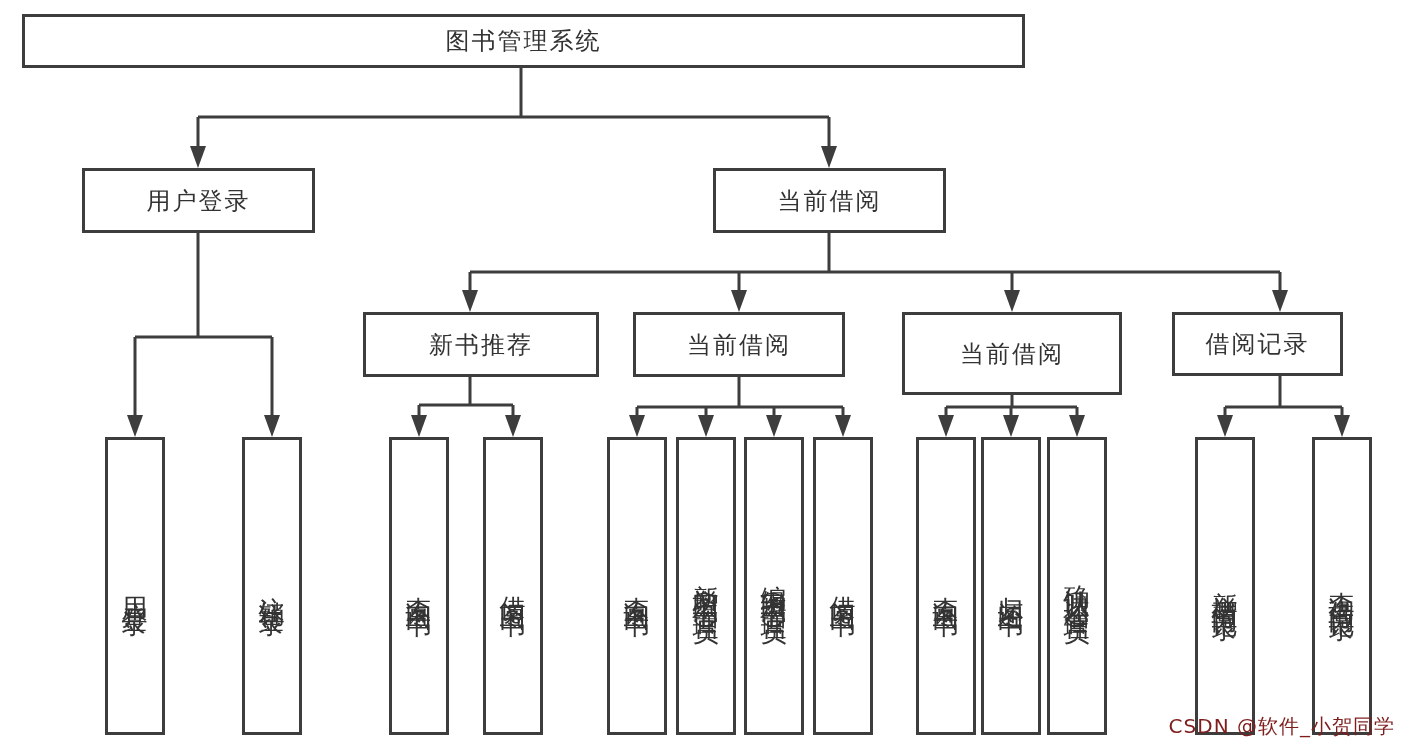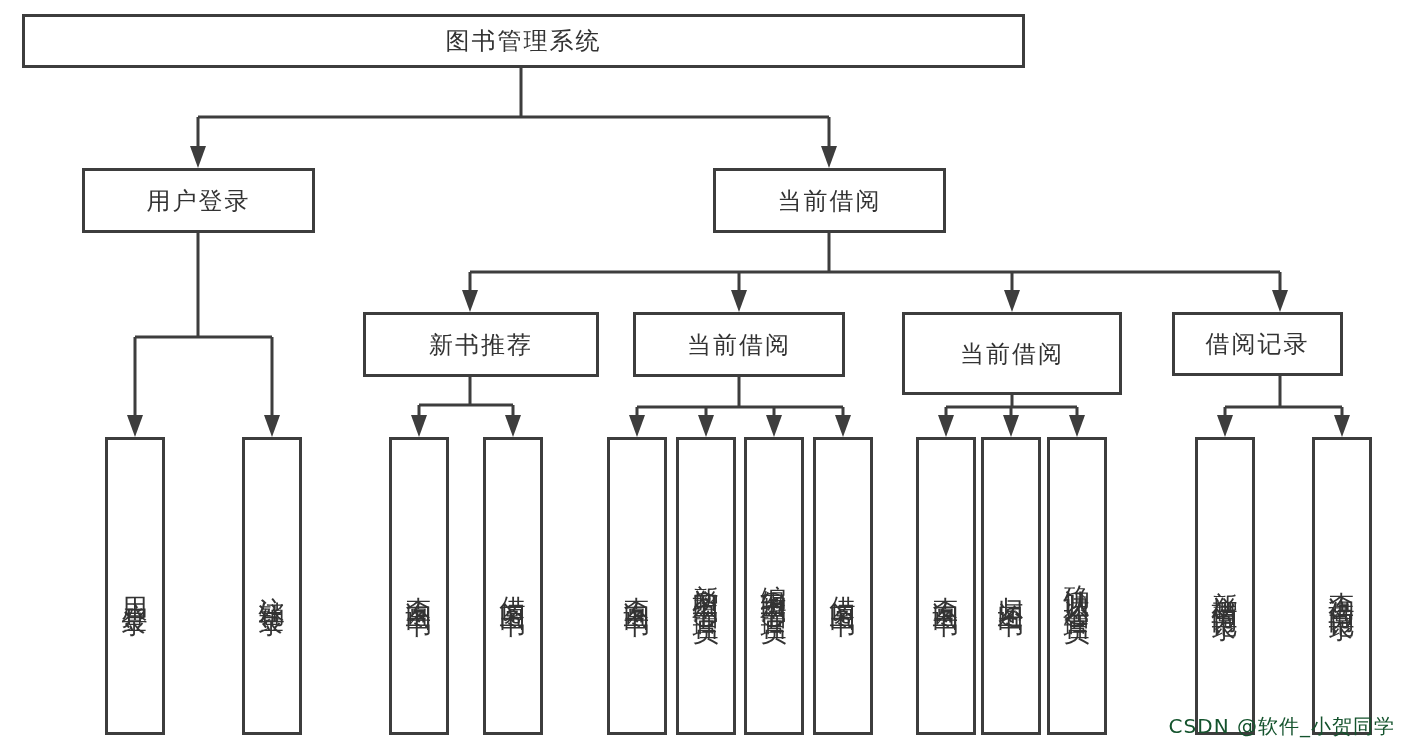--- a/index.html
+++ b/index.html
@@ -76,21 +76,21 @@
   #leaf-10 { left: 1047px; }
   #leaf-11 { left: 1195px; }
   #leaf-12 { left: 1312px; }
 
   #watermark {
     position: absolute;
     right: 10px;
     bottom: 7px;
     z-index: 5;
     font-size: 20px;
-    color: #14532d;
+    color: #7f1d1d;
     letter-spacing: 1px;
     white-space: nowrap;
   }
 </style>
 </head>
 <body>
 
 <div id="canvas">
 
   <svg id="connector-svg" viewBox="0 0 1405 747" xmlns="http://www.w3.org/2000/svg">

